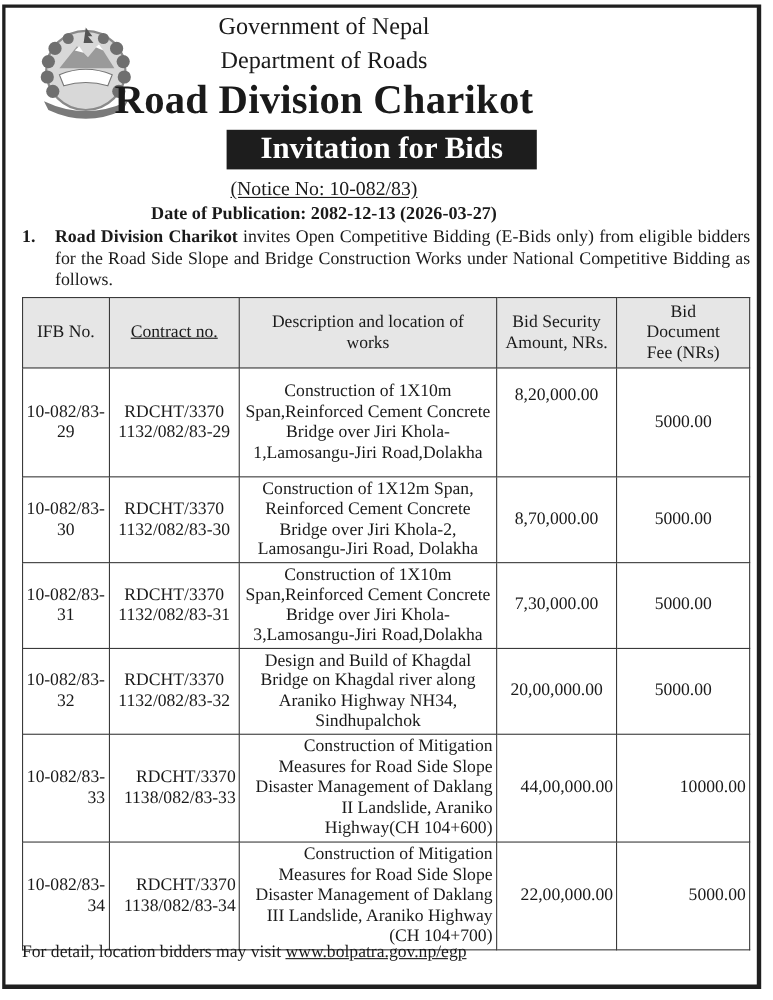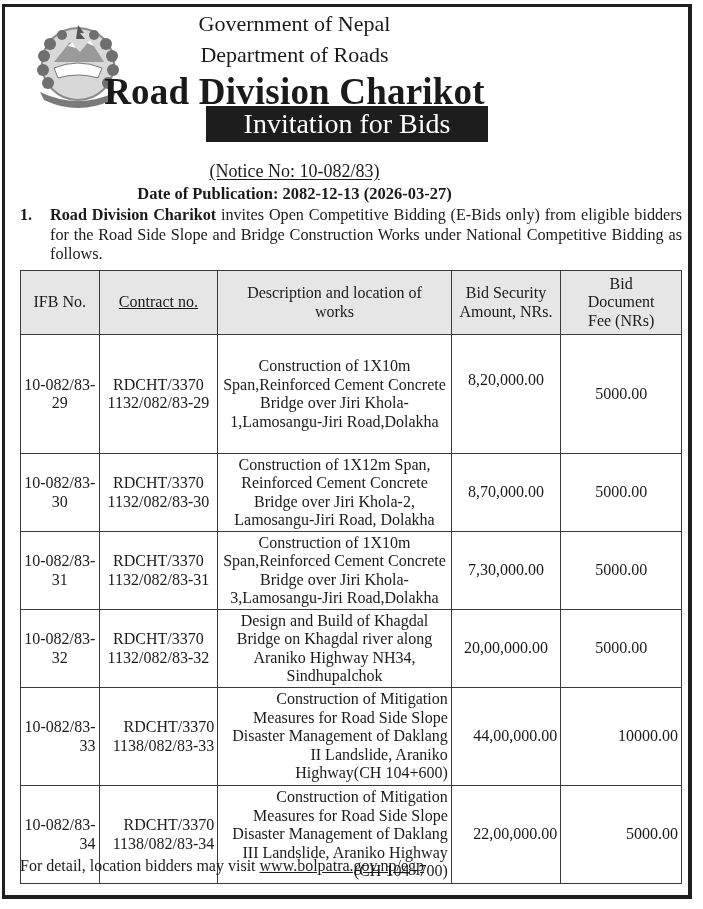--- a/index.html
+++ b/index.html
@@ -8,22 +8,22 @@
     position: absolute; left: 2px; top: 4px; width: 690px; height: 895px;
     border: 3px solid #1f1f1f; border-right-width: 4px; border-bottom-width: 4px;
     box-sizing: border-box;
   }
   .emblem { position: absolute; left: 32px; top: 22px; width: 92px; height: 90px; }
   .head-line { position: absolute; left: 0; width: 589px; text-align: center; }
   .gov { top: 11px; font-size: 22px; }
   .dept { top: 42px; font-size: 22px; }
   .division { top: 70px; font-size: 37px; font-weight: bold; letter-spacing: 0.2px; }
   .ifb-banner {
-    position: absolute; left: 206px; top: 106px; width: 282px; height: 36px;
-    background: #1d1d1d; color: #ffffff; font-size: 28px; font-weight: normal;
+    position: absolute; left: 206px; top: 118px; width: 282px; height: 36px;
+    background: #1d1d1d; color: #ffffff; font-size: 28px; font-weight: bold;
     text-align: center; line-height: 36px;
   }
   .notice { top: 161px; font-size: 18px; }
   .notice span { text-decoration: underline; text-underline-offset: 2px; }
   .pubdate { top: 184px; font-size: 16.5px; font-weight: bold; }
   .para {
     position: absolute; left: 20px; top: 206px; width: 662px; font-size: 16.2px; line-height: 19.5px;
   }
   .para .num { position: absolute; left: 0; top: 0; font-weight: bold; }
   .para .body { margin-left: 30px; text-align: justify; }
@@ -91,21 +91,21 @@
       <th class="c3" style="padding:0 18px">Description and location of works</th>
       <th class="c4">Bid Security Amount, NRs.</th>
       <th class="c5" style="padding:0 16px">Bid Document Fee (NRs)</th>
     </tr>
   </thead>
   <tbody>
     <tr class="r1">
       <td>10-082/83-29</td>
       <td>RDCHT/3370 1132/082/83-29</td>
       <td>Construction of 1X10m Span,Reinforced Cement Concrete Bridge over Jiri Khola-1,Lamosangu-Jiri Road,Dolakha</td>
-      <td style="vertical-align:top;padding-top:36px">8,20,000.00</td>
+      <td style="vertical-align:top;padding-top:16px">8,20,000.00</td>
       <td>5000.00</td>
     </tr>
     <tr class="r2">
       <td>10-082/83-30</td>
       <td>RDCHT/3370 1132/082/83-30</td>
       <td>Construction of 1X12m Span, Reinforced Cement Concrete Bridge over Jiri Khola-2, Lamosangu-Jiri Road, Dolakha</td>
       <td>8,70,000.00</td>
       <td>5000.00</td>
     </tr>
     <tr class="r3">

